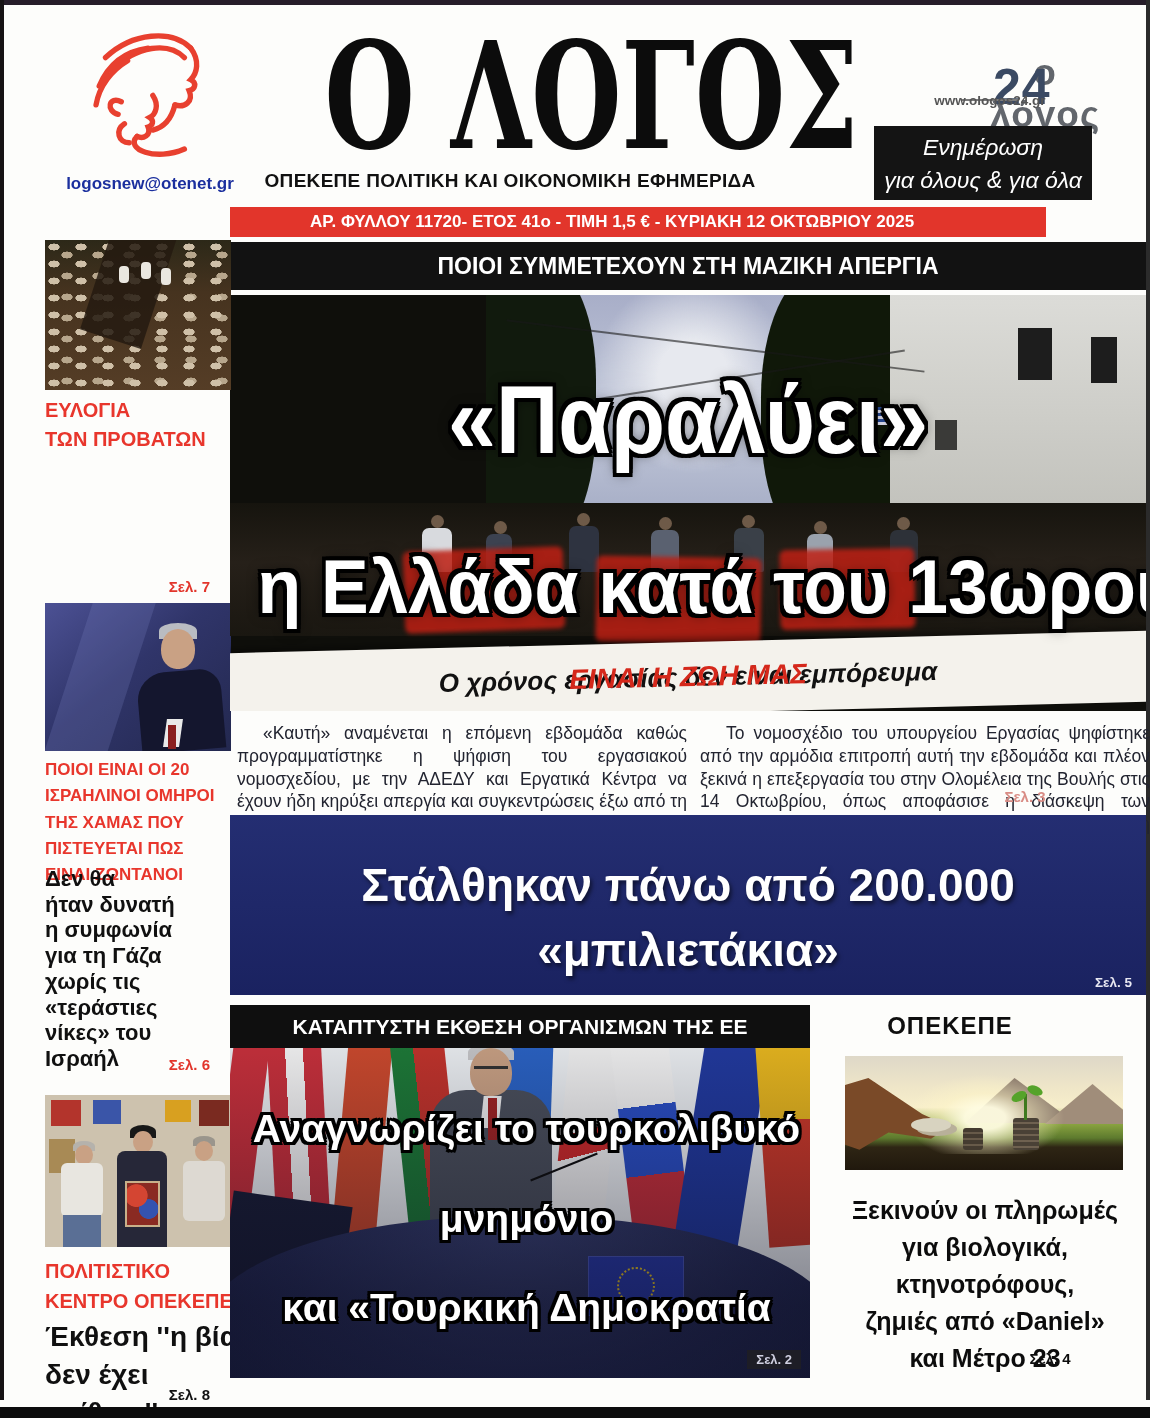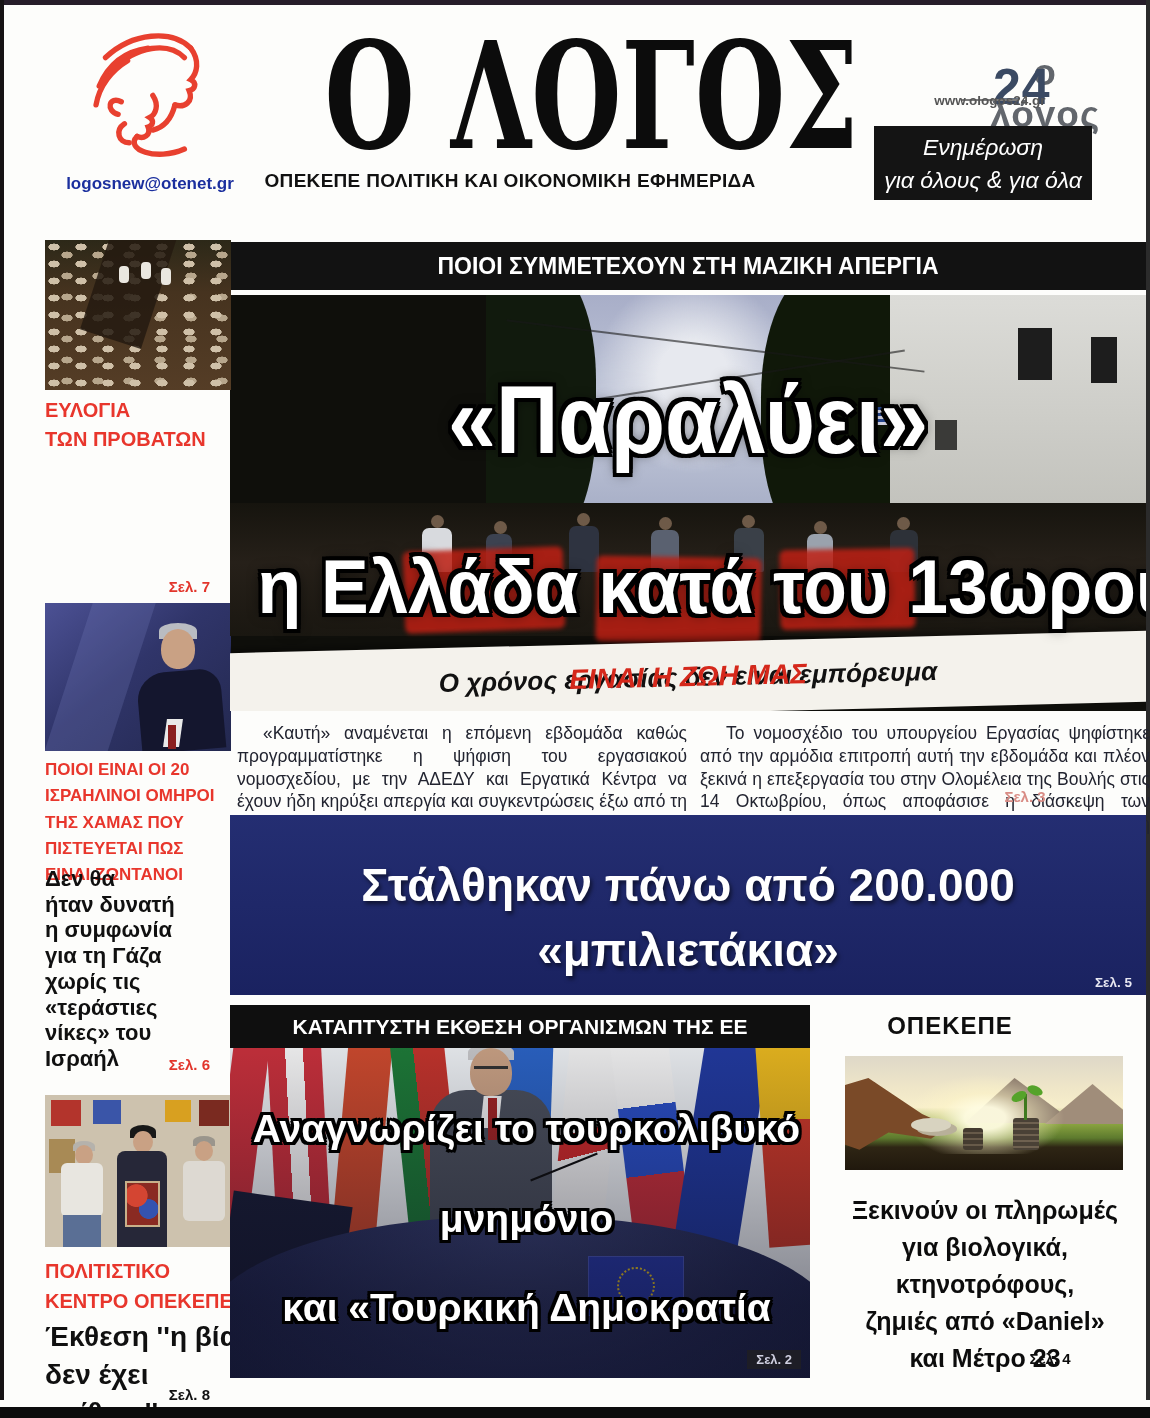--- a/index.html
+++ b/index.html
@@ -259,20 +259,21 @@
       <span>ο λόγος</span>
       <span class="wl-num">24</span>
   </div>
   <div class="weburl">
     <span class="dash"></span>
     <span>www.ologos24.gr</span>
   </div>
   <div class="tagline-box pre">Ενημέρωση
 για όλους &amp; για όλα</div>
 
+  <div class="dateline">ΑΡ. ΦΥΛΛΟΥ 11720- ΕΤΟΣ 41ο - ΤΙΜΗ 1,5 € - ΚΥΡΙΑΚΗ 12 ΟΚΤΩΒΡΙΟΥ 2025</div>
   <div class="kicker-bar">ΠΟΙΟΙ ΣΥΜΜΕΤΕΧΟΥΝ ΣΤΗ ΜΑΖΙΚΗ ΑΠΕΡΓΙΑ</div>
 
   <div class="lead-photo">
     <div class="lp-sky"></div>
     <div class="lp-treeL"></div>
     <div class="lp-treeR"></div>
     <div class="lp-building"></div>
     <div class="lp-win w1"></div>
     <div class="lp-win w2"></div>
     <div class="lp-win w3"></div>

